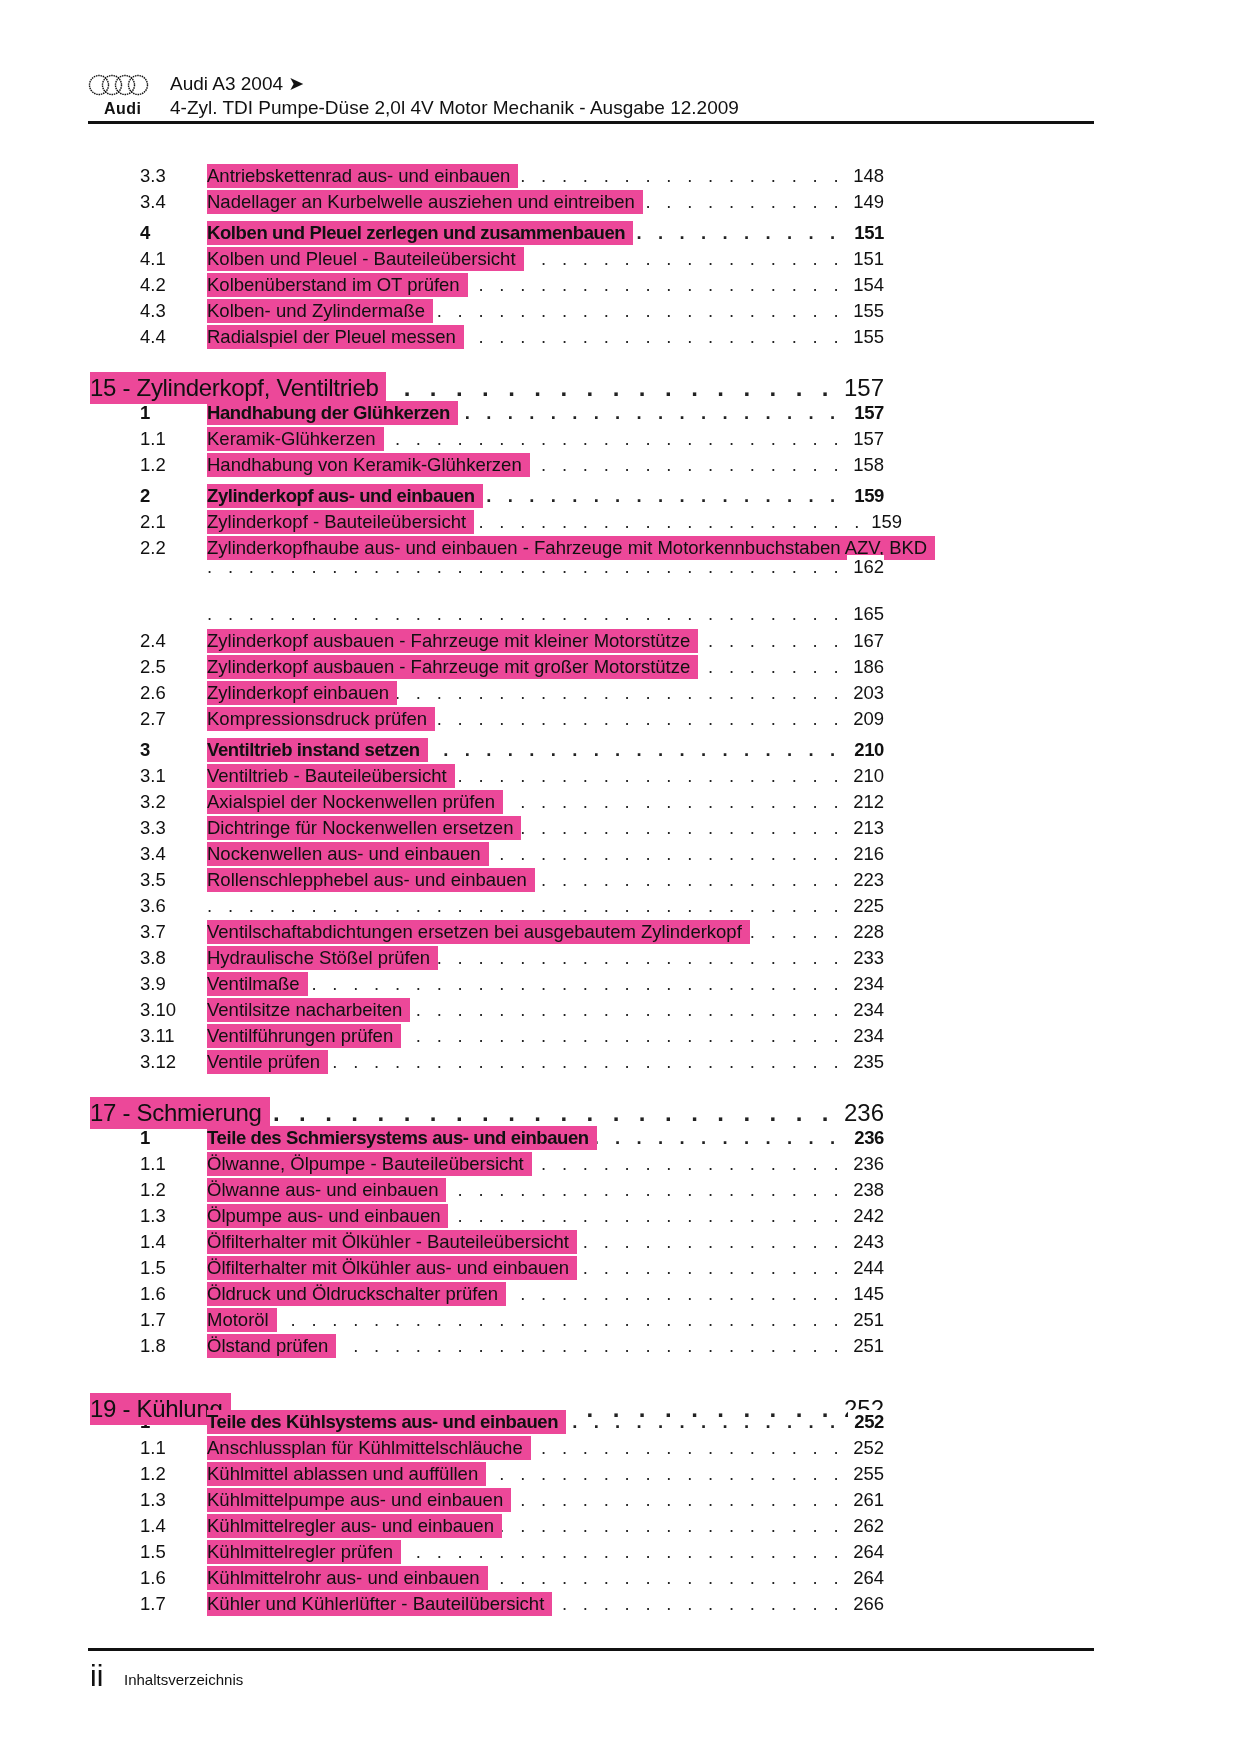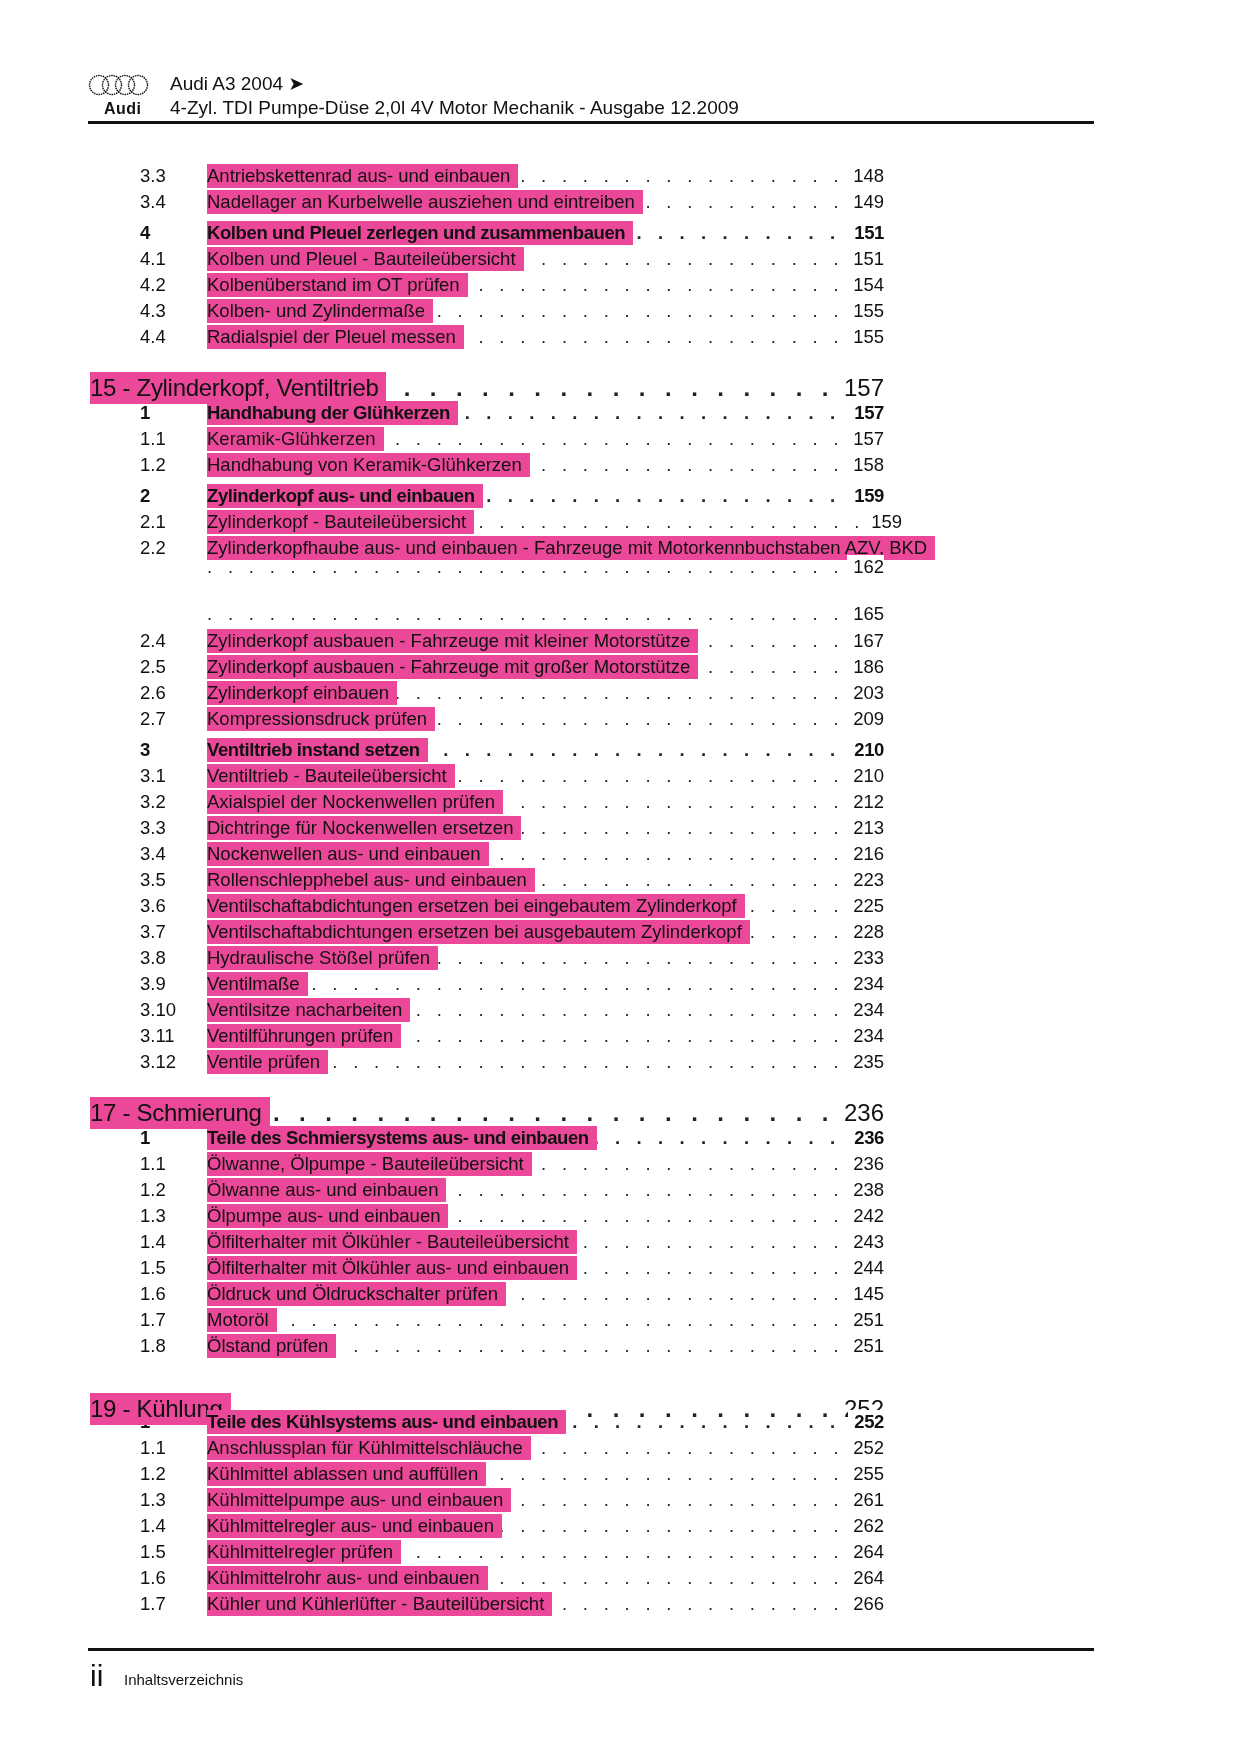--- a/index.html
+++ b/index.html
@@ -189,21 +189,20 @@
       <span class="page">216</span>
     </div>
     <div class="row " style="top: 868px;">
       <span class="num">3.5</span>
       <span class="title">Rollenschlepphebel aus- und einbauen</span>
       <span class="dots"> . . . . . . . . . . . . . . . . . . . . . . . . . . . . . . . . . . . . . . . . . . . . . . . . . . . . . . . . . . . . . . . . . . . . . . . . . . . . . . . . . . . . . . . . . . . . . . . . . . . . . . . . . . . . . . . . . . . . . . . . . . . . . . . . . . . . . . . . . . . . . . . . . . . . . . . . . . . . . . . . . . . . . . . . . . . . . . . . . . . . . . . . . . . . . . . . . . . . . . . .</span>
       <span class="page">223</span>
     </div>
     <div class="row " style="top: 894px;">
       <span class="num">3.6</span>
-      <span class="title">Ventilschaftabdichtungen ersetzen bei eingebautem Zylinderkopf</span>
       <span class="dots"> . . . . . . . . . . . . . . . . . . . . . . . . . . . . . . . . . . . . . . . . . . . . . . . . . . . . . . . . . . . . . . . . . . . . . . . . . . . . . . . . . . . . . . . . . . . . . . . . . . . . . . . . . . . . . . . . . . . . . . . . . . . . . . . . . . . . . . . . . . . . . . . . . . . . . . . . . . . . . . . . . . . . . . . . . . . . . . . . . . . . . . . . . . . . . . . . . . . . . . . .</span>
       <span class="page">225</span>
     </div>
     <div class="row " style="top: 920px;">
       <span class="num">3.7</span>
       <span class="title">Ventilschaftabdichtungen ersetzen bei ausgebautem Zylinderkopf</span>
       <span class="dots"> . . . . . . . . . . . . . . . . . . . . . . . . . . . . . . . . . . . . . . . . . . . . . . . . . . . . . . . . . . . . . . . . . . . . . . . . . . . . . . . . . . . . . . . . . . . . . . . . . . . . . . . . . . . . . . . . . . . . . . . . . . . . . . . . . . . . . . . . . . . . . . . . . . . . . . . . . . . . . . . . . . . . . . . . . . . . . . . . . . . . . . . . . . . . . . . . . . . . . . . .</span>
       <span class="page">228</span>
     </div>
     <div class="row " style="top: 946px;">

